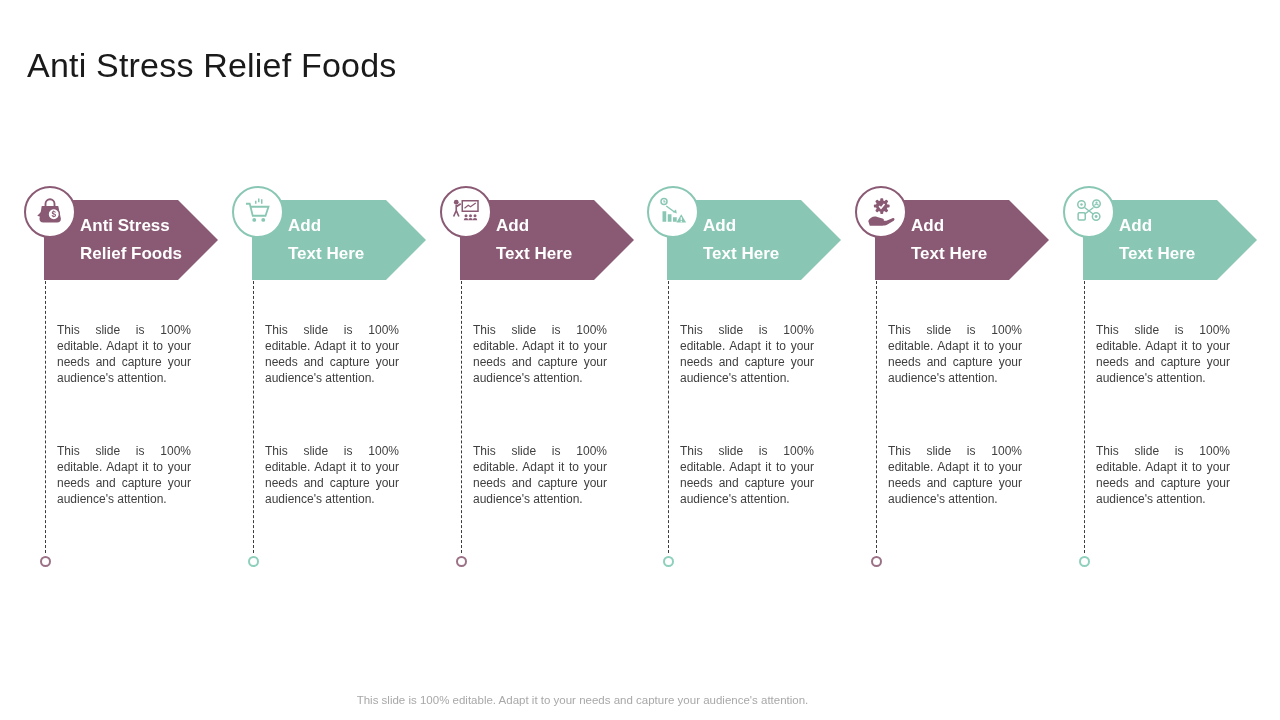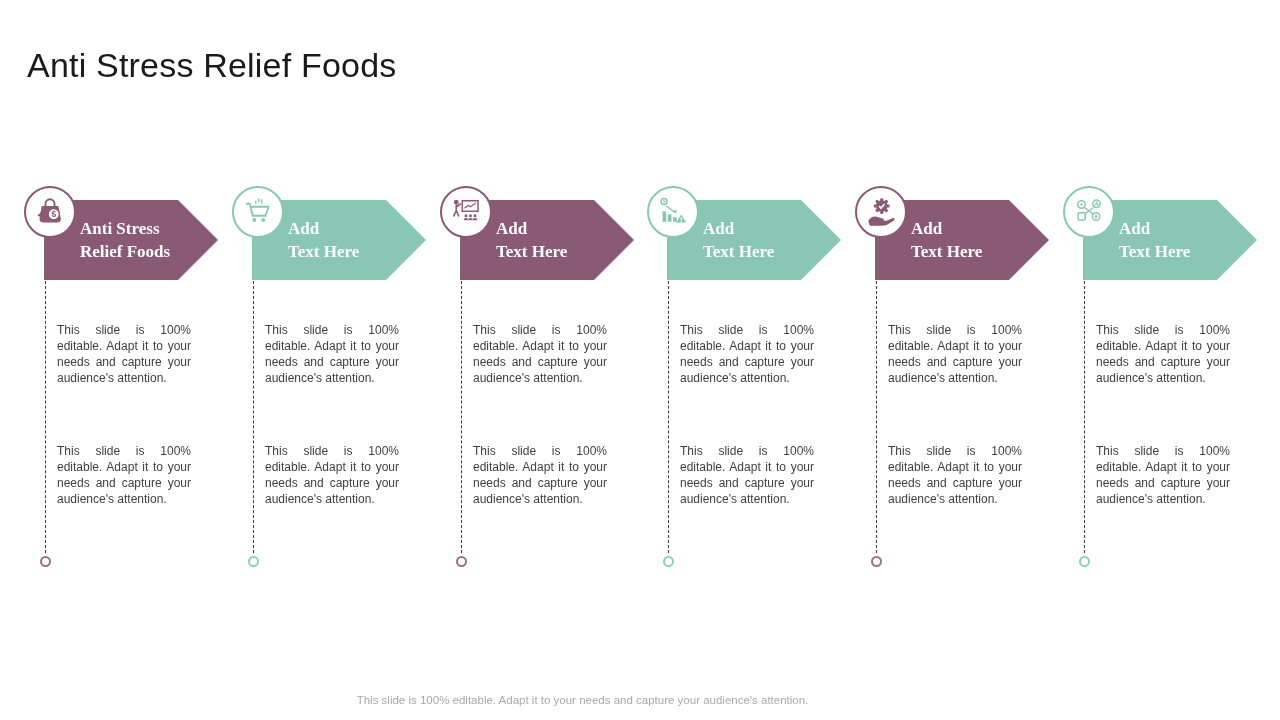--- a/index.html
+++ b/index.html
@@ -13,21 +13,21 @@
   }
   .column{position:absolute;top:186px;width:208px;height:400px;}
   
   .arrow{
     position:absolute;left:20px;top:14px;width:174px;height:80px;
     clip-path:polygon(0 0,134px 0,100% 50%,134px 100%,0 100%);
     display:flex;align-items:center;
   }
   .arrow-label{
     padding-left:36px;color:#ffffff;font-weight:bold;font-size:17px;
-    line-height:23px;white-space:pre-line;width:120px;font-family:Liberation Serif, serif;
+    line-height:28px;white-space:pre-line;width:120px;
   }
   .c-purple .arrow{background:#8A5A74;}
   .c-teal .arrow{background:#89C7B4;}
   
   .icon-circle{
     position:absolute;left:0;top:0;width:48px;height:48px;border-radius:50%;
     background:#ffffff;display:flex;align-items:center;justify-content:center;
     z-index:2;
   }
   .c-purple .icon-circle{border:2px solid #8A5A74;}

